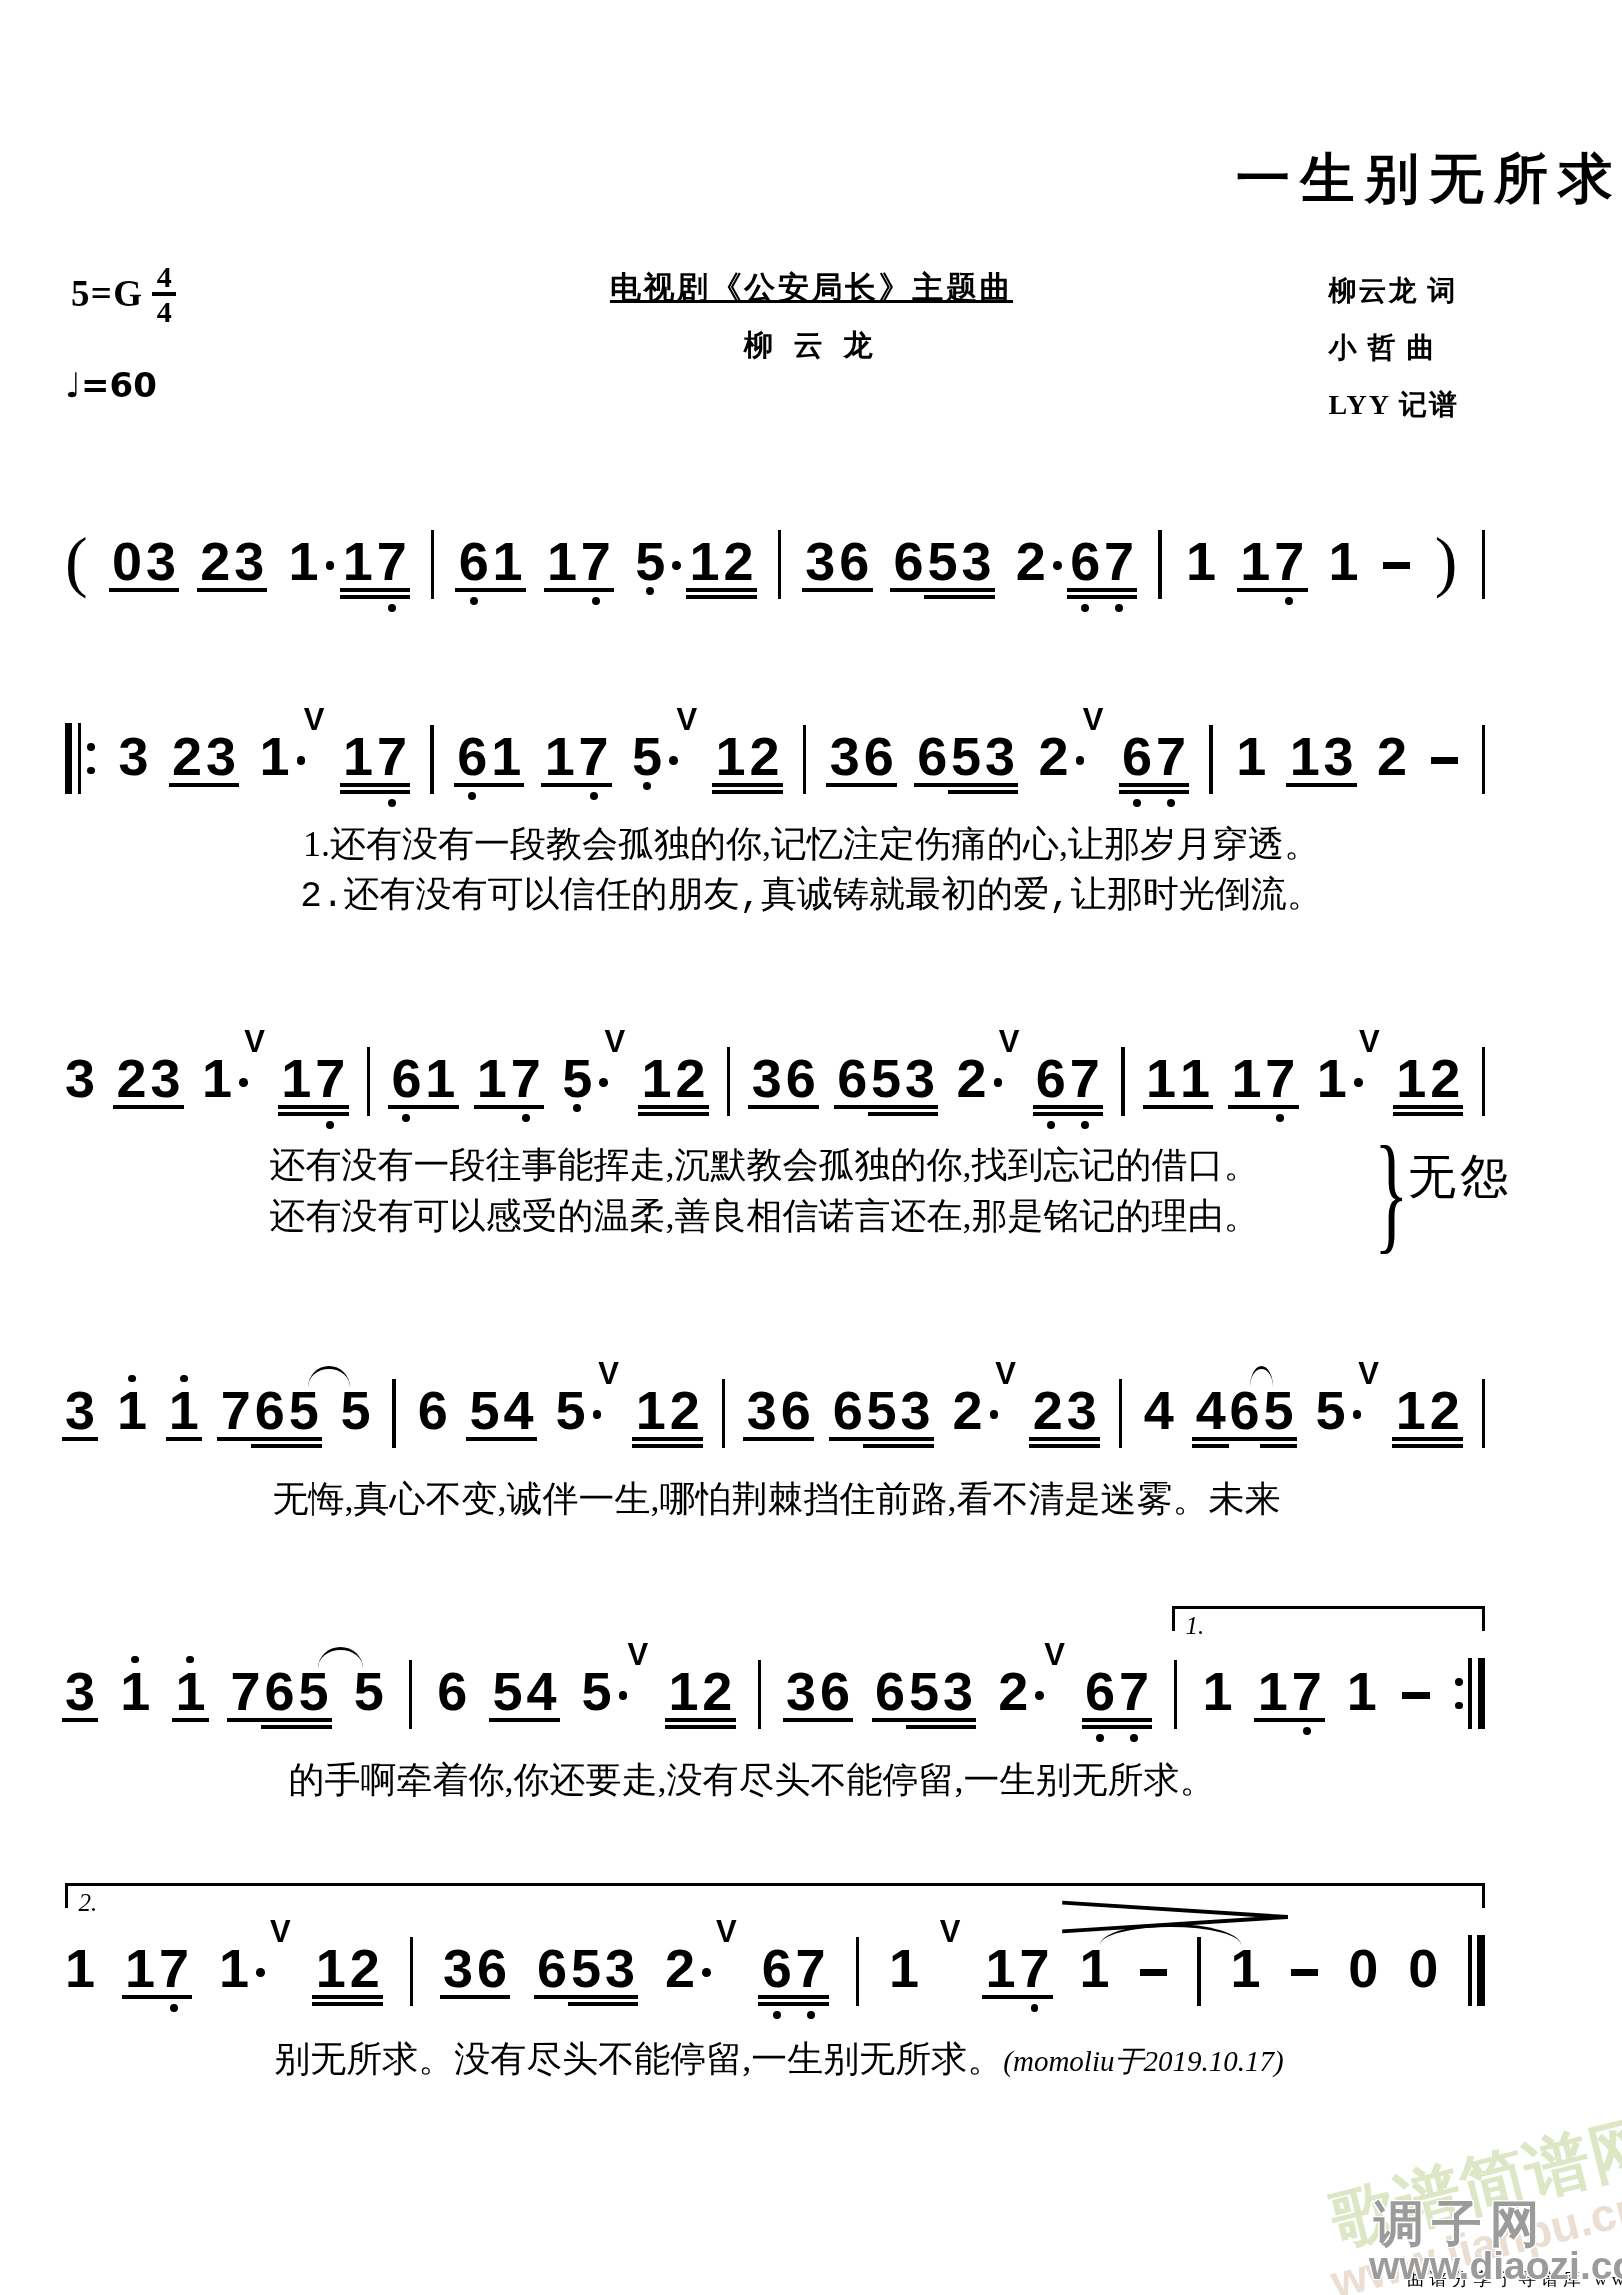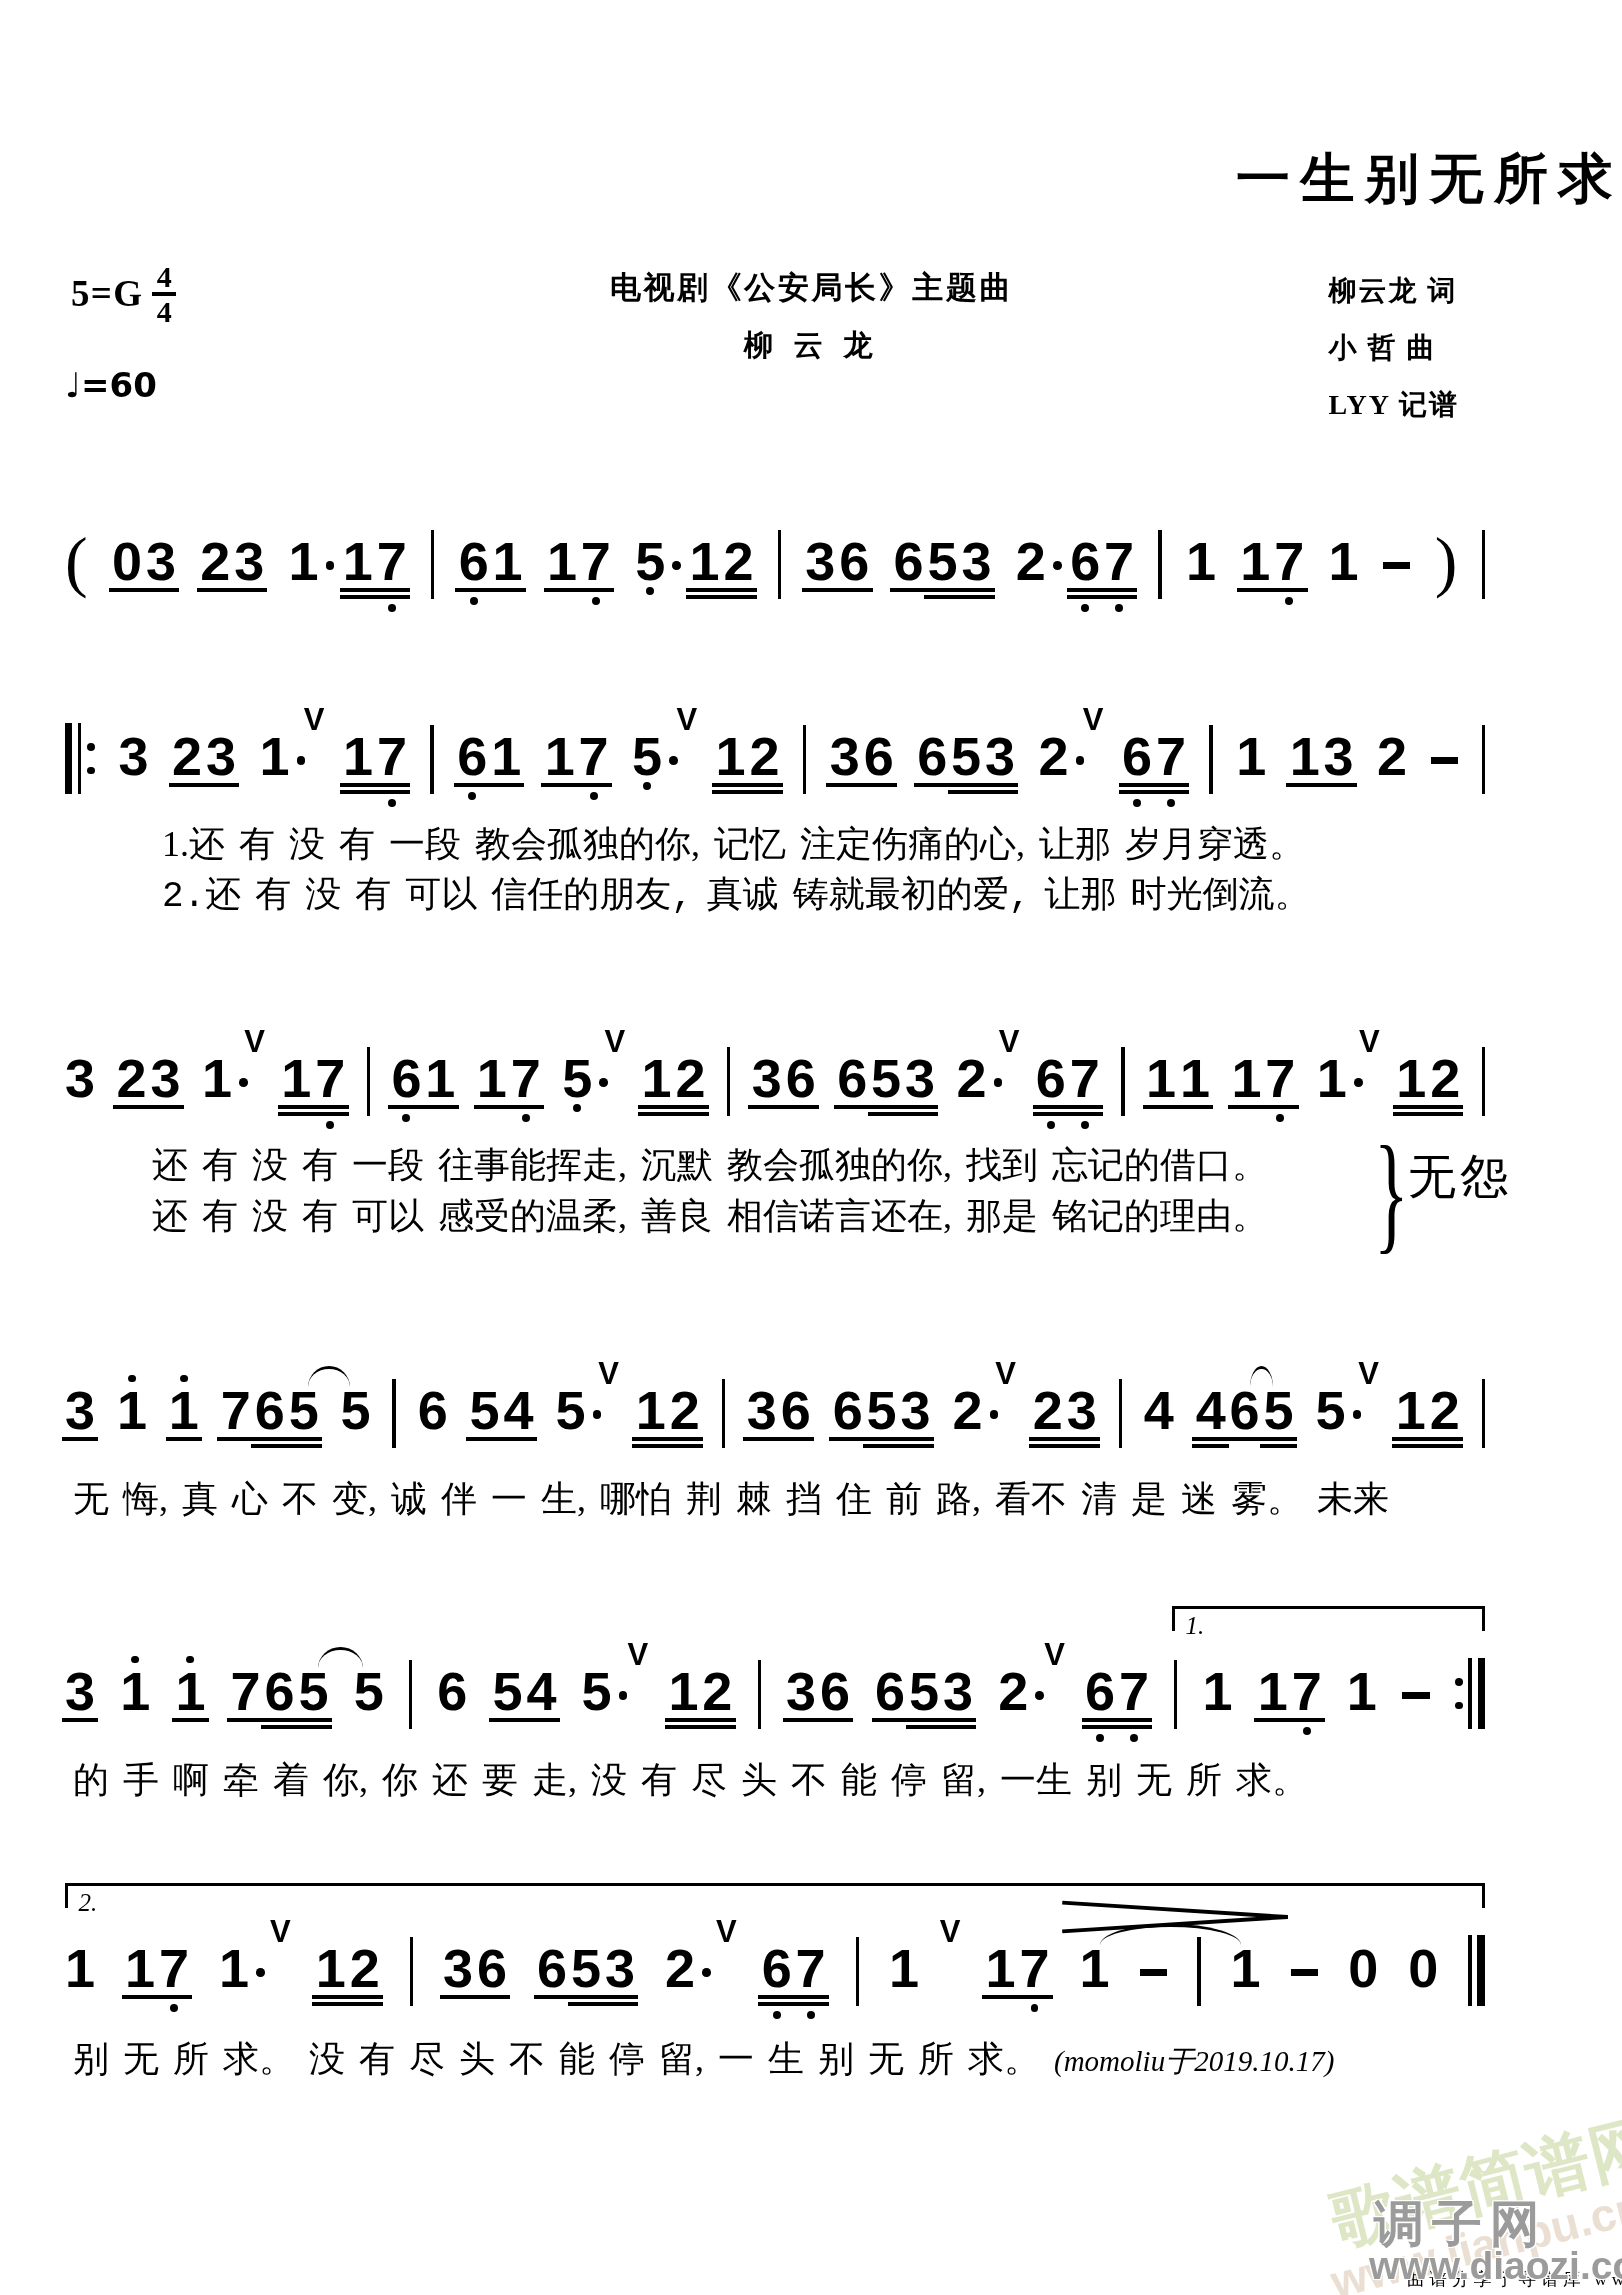--- a/index.html
+++ b/index.html
@@ -15,21 +15,21 @@
 
   
   #title { top:143px; left:0; width:100%; text-align:right;
            font-size:54px; font-weight:bold; letter-spacing:10.5px; }
   #keyrow { left:71px; top:262px; display:flex; align-items:center; gap:9.2px; }
   #keysig { font-size:37px; font-weight:bold; letter-spacing:1.3px; }
   .meter { display:flex; flex-direction:column; align-items:center; }
   .meter span { font-size:30px; font-weight:bold; line-height:29px; }
   .mbar { width:23.6px; height:3.3px; background:#000; margin:1.3px 0; }
   #subtitle { top:267px; left:0; width:100%; text-align:center;
-              font-size:31px; font-weight:bold; letter-spacing:2.6px; }
+              font-size:31px; font-weight:bold; letter-spacing:2.6px;text-decoration:underline; }
   #performer { top:326px; left:0; width:100%; text-align:center;
                font-size:29.4px; font-weight:bold; letter-spacing:6.5px; }
   #credits { top:262px; right:164px; text-align:left;
              font-size:28px; font-weight:bold; line-height:57px; letter-spacing:2px; }
   #tempo { left:65px; top:365px; font-size:34px; font-weight:bold;
            font-family:"DejaVu Sans", sans-serif; }
 
   
   .sysline { position:absolute; left:65px; width:1420px; height:98px;
              display:flex; justify-content:space-between; align-items:flex-start; }
@@ -67,22 +67,22 @@
   .tiearc { position:absolute; top:-6.5px; height:21px;
             border-top:3.9px solid #000;
             border-radius:50% 50% 0 0 / 100% 100% 0 0; }
   .volta { position:absolute; top:-47px; height:25px;
            border-top:3.3px solid #000; border-left:3.3px solid #000; border-right:3.3px solid #000; }
   .vlabel { display:inline-block; margin:2.6px 0 0 10.5px;
             font-style:italic; font-size:25px; }
   .hairpin { position:absolute; top:-30px; }
 
   
-  .lyr { position:absolute; display:flex; justify-content:flex-start;
-         align-items:baseline; font-size:36px; line-height:41px;gap:14px; }
+  .lyr { position:absolute; display:flex; justify-content:center;
+         align-items:baseline; font-size:36px; line-height:41px; }
   #lyr-1-0 { left:162px; width:1299px; top:824px; }
   #lyr-1-1 { left:162px; width:1299px; top:876px;font-family:Liberation Mono, monospace; }
   #lyr-2-0 { left:152px; width:1225px; top:1145px; }
   #lyr-2-1 { left:152px; width:1225px; top:1196px; }
   #lyr-3-0 { left:73px; width:1407px; top:1479px; }
   #lyr-4-0 { left:73px; width:1358px; top:1760px; }
   #lyr-5-0 { left:73px; width:1412px; top:2039px; }
   .attrib { font-style:italic; font-size:29px; }
 
   #brace { left:1374px; top:1137px; font-size:131px; line-height:110px;

